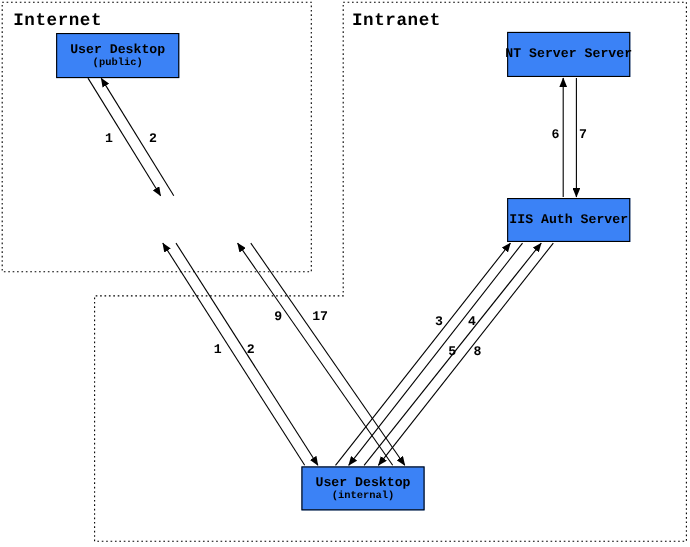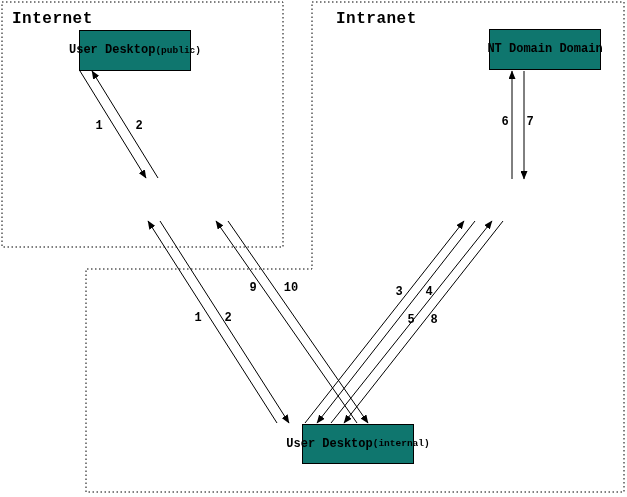--- a/index.html
+++ b/index.html
@@ -7,23 +7,23 @@
     position:relative;width:627px;height:497px;background:#ffffff;
     font-family:"Liberation Mono","DejaVu Sans Mono",monospace;
     color:#000;overflow:hidden;
   }
   .layer{position:absolute;left:0;top:0;width:627px;height:497px;}
   .zone-label{
     position:absolute;font-size:16px;font-weight:bold;letter-spacing:0.5px;
     white-space:nowrap;
   }
   .node{
-    position:absolute;border:1.5px solid #000;background:#0f766e;
-    display:flex;flex-direction:row;align-items:center;justify-content:center;
-    text-align:center;box-sizing:border-box;margin-left:28px;
+    position:absolute;border:1.5px solid #000;background:#3b82f6;
+    display:flex;flex-direction:column;align-items:center;justify-content:center;
+    text-align:center;box-sizing:border-box;
   }
   .node .title{
     font-size:12px;font-weight:bold;white-space:nowrap;line-height:13px;
   }
   .node .subtitle{
     font-size:9.5px;font-weight:bold;white-space:nowrap;line-height:10px;
   }
   .num{
     position:absolute;font-size:12px;font-weight:bold;
     transform:translate(-50%,-50%);white-space:nowrap;
@@ -57,46 +57,49 @@
     <line x1="357" y1="423" x2="216" y2="221" stroke="#000" stroke-width="1" marker-end="url(#arrow)"></line>
     <line x1="228" y1="221" x2="368" y2="423" stroke="#000" stroke-width="1" marker-end="url(#arrow)"></line>
 
     <line x1="305" y1="423" x2="464" y2="221" stroke="#000" stroke-width="1" marker-end="url(#arrow)"></line>
     <line x1="475" y1="221" x2="317" y2="423" stroke="#000" stroke-width="1" marker-end="url(#arrow)"></line>
     <line x1="331" y1="423" x2="492" y2="221" stroke="#000" stroke-width="1" marker-end="url(#arrow)"></line>
     <line x1="503" y1="221" x2="344" y2="423" stroke="#000" stroke-width="1" marker-end="url(#arrow)"></line>
   </svg>
 
   <div class="zone-label" style="left:12px;top:10px;">Internet</div>
-  <div class="zone-label" style="left:336px;top:10px;">Intranet</div>
+  <div class="zone-label" style="left:320px;top:10px;">Intranet</div>
 
   <div class="node" style="left:51px;top:30px;width:112px;height:41px;">
     <span class="title">User Desktop</span>
     <span class="subtitle">(public)</span>
   </div>
 
 
   <div class="node" style="left:461px;top:29px;width:112px;height:41px;">
-    <span class="title">NT Domain Domain</span>
+    <span class="title">NT Server Server</span>
   </div>
 
+  <div class="node" style="left:461px;top:180px;width:112px;height:40px;">
+    <span class="title">IIS Auth Server</span>
+  </div>
 
   <div class="node" style="left:274px;top:424px;width:112px;height:40px;">
     <span class="title">User Desktop</span>
     <span class="subtitle">(internal)</span>
   </div>
 
   <span class="num" style="left:99px;top:126px;">1</span>
   <span class="num" style="left:139px;top:126px;">2</span>
 
   <span class="num" style="left:505px;top:122px;">6</span>
   <span class="num" style="left:530px;top:122px;">7</span>
 
   <span class="num" style="left:253px;top:288px;">9</span>
-  <span class="num" style="left:291px;top:288px;">10</span>
+  <span class="num" style="left:291px;top:288px;">17</span>
 
   <span class="num" style="left:198px;top:318px;">1</span>
   <span class="num" style="left:228px;top:318px;">2</span>
 
   <span class="num" style="left:399px;top:292px;">3</span>
   <span class="num" style="left:429px;top:292px;">4</span>
   <span class="num" style="left:411px;top:320px;">5</span>
   <span class="num" style="left:434px;top:320px;">8</span>
 
 </div>

